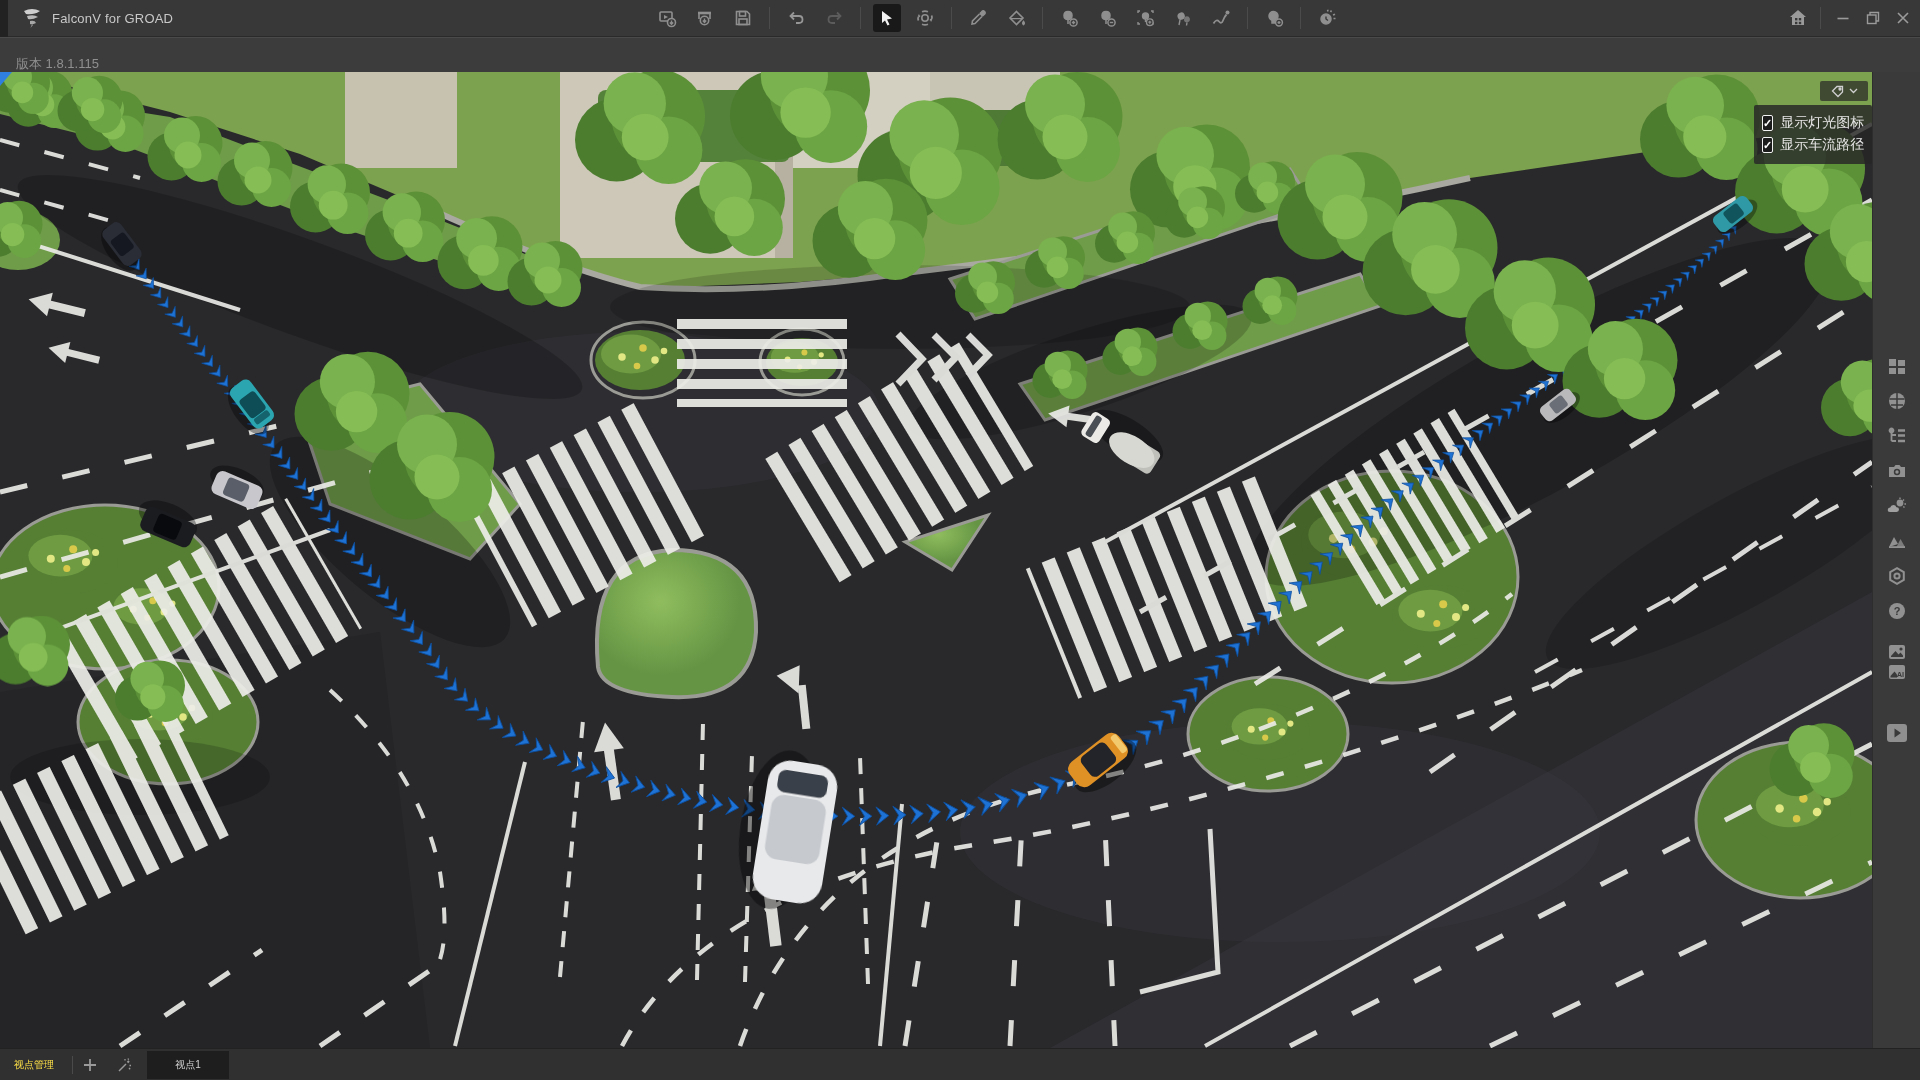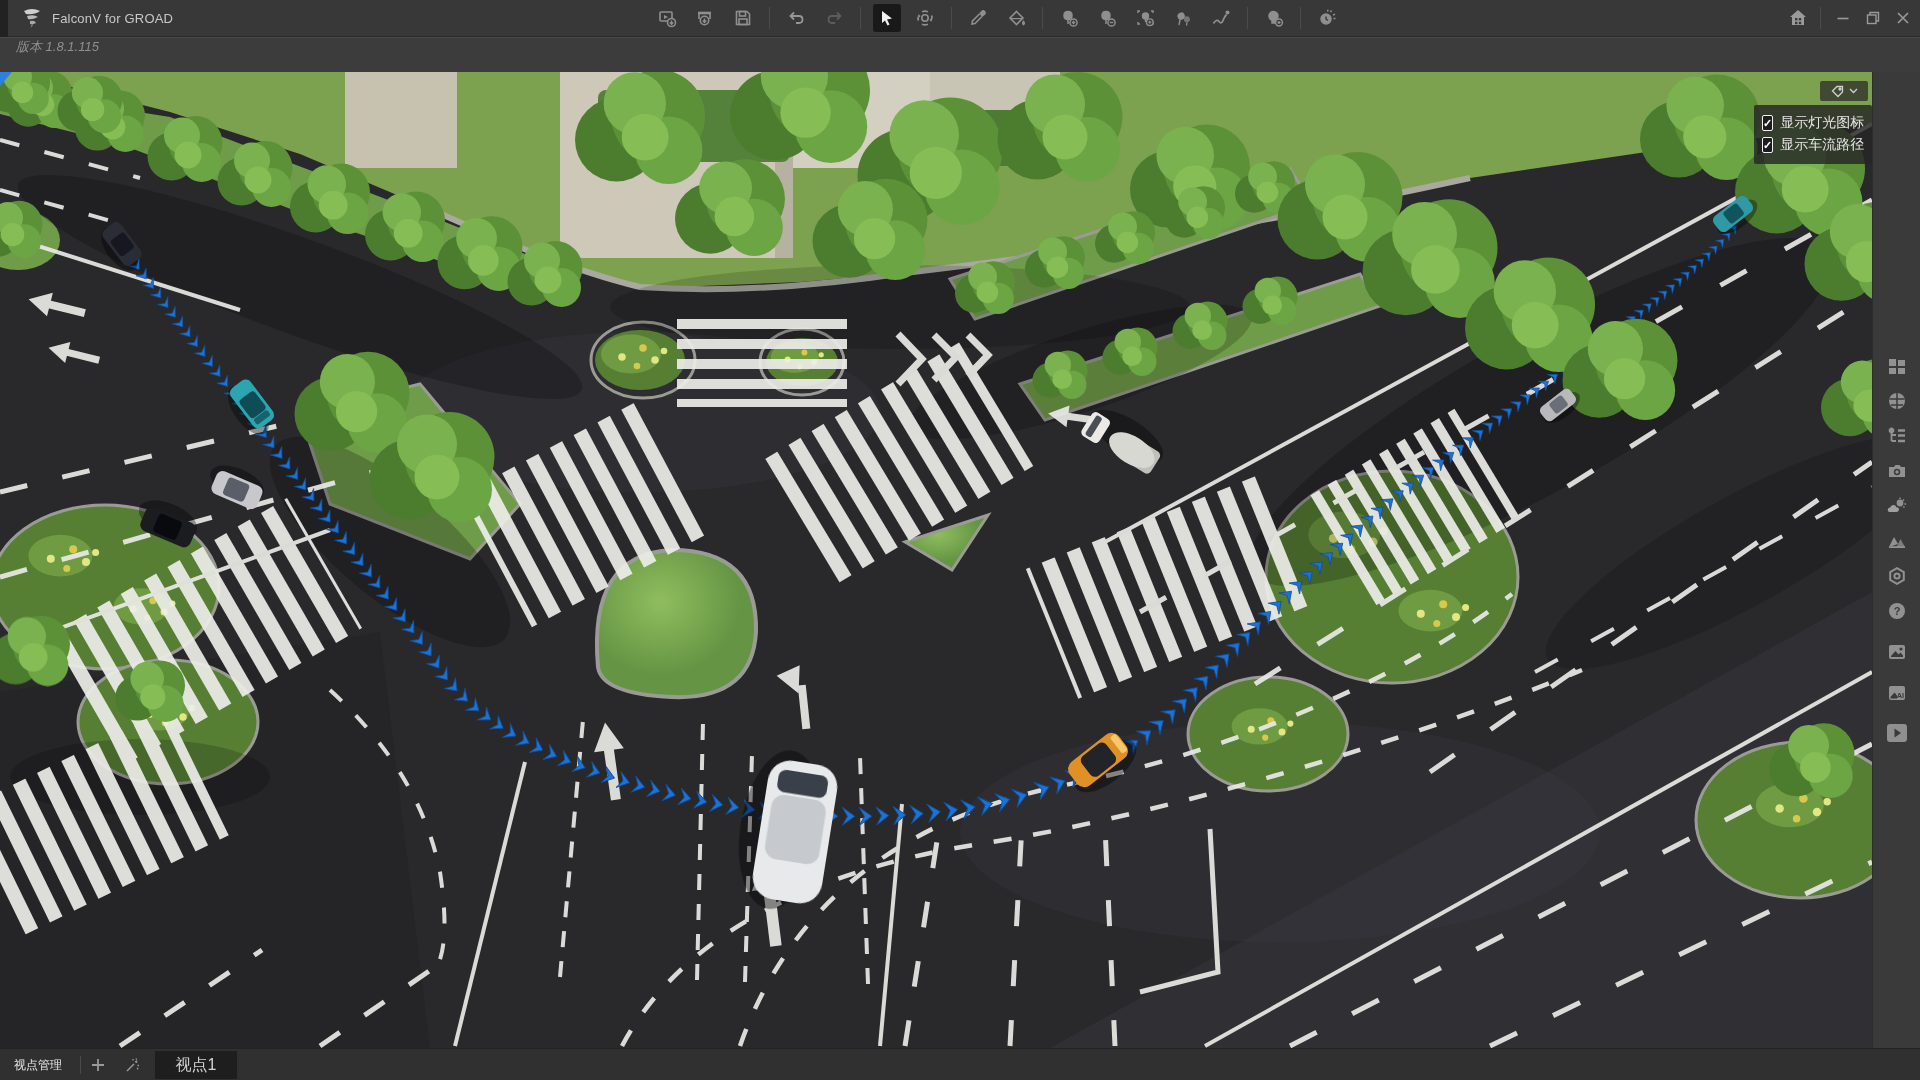--- a/index.html
+++ b/index.html
@@ -9,40 +9,40 @@
   .app-logo{margin-left:12px;width:24px;height:24px;display:flex;align-items:center;justify-content:center;}
   .app-title{font-size:13px;color:#c8c8c8;margin-left:8px;letter-spacing:.2px;}
   .toolbar{position:absolute;left:640px;top:0;height:36px;display:flex;align-items:center;}
   .tbtn{width:28px;height:28px;margin:0 5px;display:flex;align-items:center;justify-content:center;border-radius:3px;}
   .tbtn svg{display:block}
   .tbtn.active{background:#191919;}
   .tsep{width:1px;height:22px;background:#4b4b4b;margin:0 7px;}
   .winctl{position:absolute;right:0;top:0;height:36px;display:flex;align-items:center;padding-right:10px;}
   .wbtn{width:30px;height:30px;display:flex;align-items:center;justify-content:center;}
   .versionbar{position:absolute;left:0;top:37px;width:1920px;height:35px;background:#3c3c3c;
-    border-top:1px solid #4a4a4a;border-bottom:1px solid #fde047;display:flex;align-items:flex-start;font-style:italic;}
+    border-top:1px solid #4a4a4a;border-bottom:1px solid #fde047;display:flex;align-items:flex-end;}
   .version-label{color:#8f8f8f;font-size:13px;margin-left:16px;}
   .viewport{position:absolute;left:0;top:72px;width:1872px;height:976px;background:#2a2a2d;overflow:hidden;}
   .corner-tri{position:absolute;left:0;top:0;width:0;height:0;border-top:14px solid #2f7fe0;border-right:12px solid transparent;}
   .overlay-tag{position:absolute;left:1820px;top:9px;width:48px;height:20px;background:rgba(40,40,40,.72);
     border-radius:2px;display:flex;align-items:center;justify-content:center;gap:5px;color:#cfcfcf;}
   .overlay-panel{position:absolute;left:1754px;top:33px;width:118px;background:rgba(38,38,38,.82);
     border-radius:2px;padding:7px 8px 8px 8px;box-sizing:border-box;}
   .cb-row{display:flex;align-items:center;height:22px;gap:7px;}
   .cb{width:14px;height:14px;border:1.6px solid #f2f2f2;border-radius:2px;background:#1c1c1c;
     display:flex;align-items:center;justify-content:center;color:#fff;font-size:11px;font-weight:bold;line-height:1;}
   .cb-label{color:#e6e6e6;font-size:14px;white-space:nowrap;}
   .sidebar{position:absolute;left:1872px;top:72px;width:48px;height:976px;background:#3a3a3a;border-left:1px solid #2d2d2d;}
   .sbtn{position:absolute;left:13px;width:22px;height:22px;display:flex;align-items:center;justify-content:center;}
   .bottombar{position:absolute;left:0;top:1048px;width:1920px;height:32px;background:#303030;
     border-top:1px solid #222;display:flex;align-items:center;}
-  .bb-label{color:#e5e5e5;font-size:12px;padding:0 18px 0 14px;}
+  .bb-label{color:#fde047;font-size:10px;padding:0 18px 0 14px;}
   .bb-sep{width:1px;height:18px;background:#4a4a4a;}
   .bb-btn{width:34px;height:26px;display:flex;align-items:center;justify-content:center;color:#9a9a9a;}
-  .bb-tab{margin-left:6px;height:28px;min-width:62px;background:#1e1e1e;color:#d2d2d2;font-size:16px;
+  .bb-tab{margin-left:6px;height:28px;min-width:62px;background:#1e1e1e;color:#d2d2d2;font-size:10px;
     display:flex;align-items:center;justify-content:center;padding:0 10px;}
   svg text{font-family:"Liberation Sans",sans-serif;}
 </style>
 </head>
 <body>
 
 <div class="titlebar">
   <div class="app-logo">
     <svg width="22" height="22" viewBox="0 0 22 22">
       <g fill="#cfcfcf">
@@ -730,21 +730,21 @@
       <text x="10" y="14" text-anchor="middle" font-size="11" font-weight="bold" fill="#3a3a3a">?</text>
       </svg>
   </div>
   <div class="sbtn" style="top:569px">
     <svg width="20" height="20" viewBox="0 0 20 20">
         <rect x="2" y="3" width="16" height="14" rx="2" fill="#919191"></rect>
       <path d="M4 14 L8.5 9 L11.5 12.5 L13.5 10.5 L16 13.5 V15 H4 Z" fill="#3a3a3a"></path>
         <circle cx="14" cy="7" r="1.6" fill="#3a3a3a"></circle>
       </svg>
   </div>
-  <div class="sbtn" style="top:610px">
+  <div class="sbtn" style="top:589px">
     <svg width="20" height="20" viewBox="0 0 20 20">
         <rect x="2" y="3" width="16" height="14" rx="2" fill="#919191"></rect>
       <path d="M3.5 14 L7.5 9.5 L10 12.5 V15.5 H3.5 Z" fill="#3a3a3a"></path>
       <text x="13.4" y="14.6" text-anchor="middle" font-size="7.5" font-weight="bold" fill="#3a3a3a">AI</text>
       </svg>
   </div>
   <div class="sbtn" style="top:650px">
     <svg width="22" height="20" viewBox="0 0 22 20">
         <rect x="1" y="1" width="20" height="18" rx="3" fill="#8f8f8f"></rect>
       <path d="M8.5 5.5 L15 10 L8.5 14.5 Z" fill="#3a3a3a"></path>

